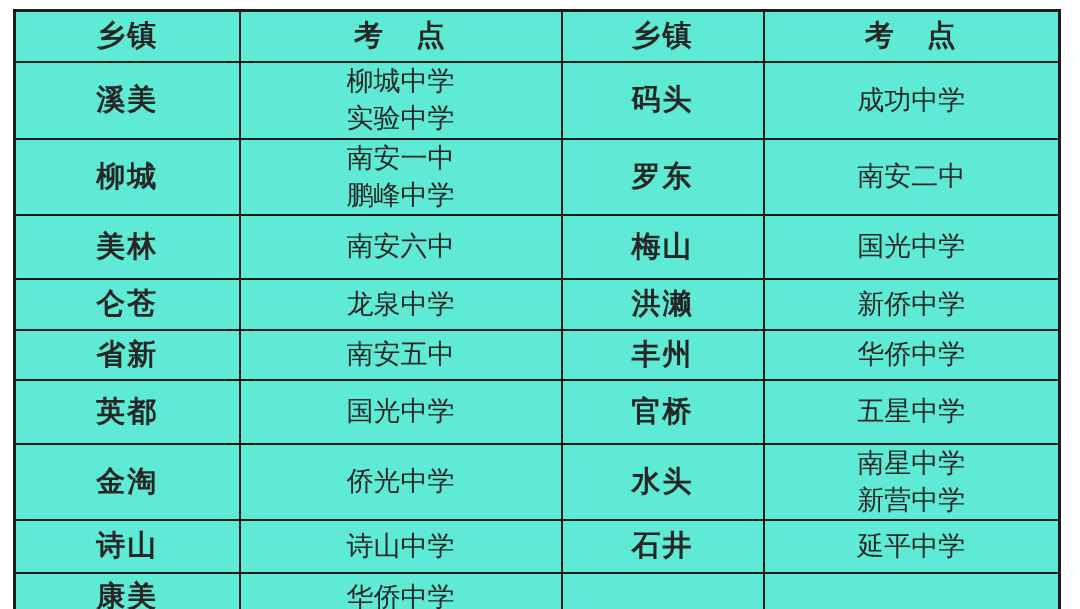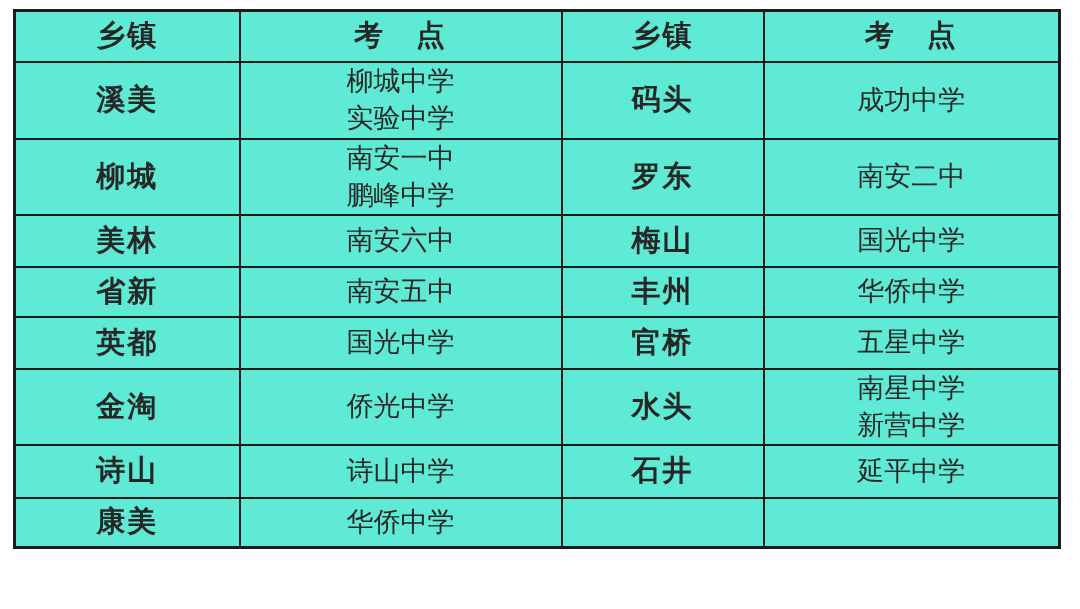--- a/index.html
+++ b/index.html
@@ -54,21 +54,21 @@
     white-space: pre-line;
     line-height: 37px;
   }
   col.c1 { width: 225px; }
   col.c2 { width: 322px; }
   col.c3 { width: 202px; }
   col.c4 { width: 296px; }
   tr.h51 { height: 51px; }
   tr.h77 { height: 77px; margin-left: 33px; }
   tr.h73 { height: 73px; border-radius: 17px; }
-  tr.h52 { height: 52px; }
+  tr.h52 { height: 64px; }
   tr.h50 { height: 50px; }
   tr.h75 { height: 75px; }
   tr.h53 { height: 53px; padding-left: 40px; }
 </style>
 </head>
 <body>
 
 <div class="table-wrap">
   <table class="exam-table">
     <colgroup>
@@ -97,20 +97,26 @@
 鹏峰中学</td>
         <td class="township">罗东</td>
         <td class="school">南安二中</td>
       </tr>
       <tr class="h52">
         <td class="township">美林</td>
         <td class="school">南安六中</td>
         <td class="township">梅山</td>
         <td class="school">国光中学</td>
       </tr>
+      <tr class="h51">
+        <td class="township">仑苍</td>
+        <td class="school">龙泉中学</td>
+        <td class="township">洪濑</td>
+        <td class="school">新侨中学</td>
+      </tr>
       <tr class="h50">
         <td class="township">省新</td>
         <td class="school">南安五中</td>
         <td class="township">丰州</td>
         <td class="school">华侨中学</td>
       </tr>
       <tr class="h52">
         <td class="township">英都</td>
         <td class="school">国光中学</td>
         <td class="township">官桥</td>

